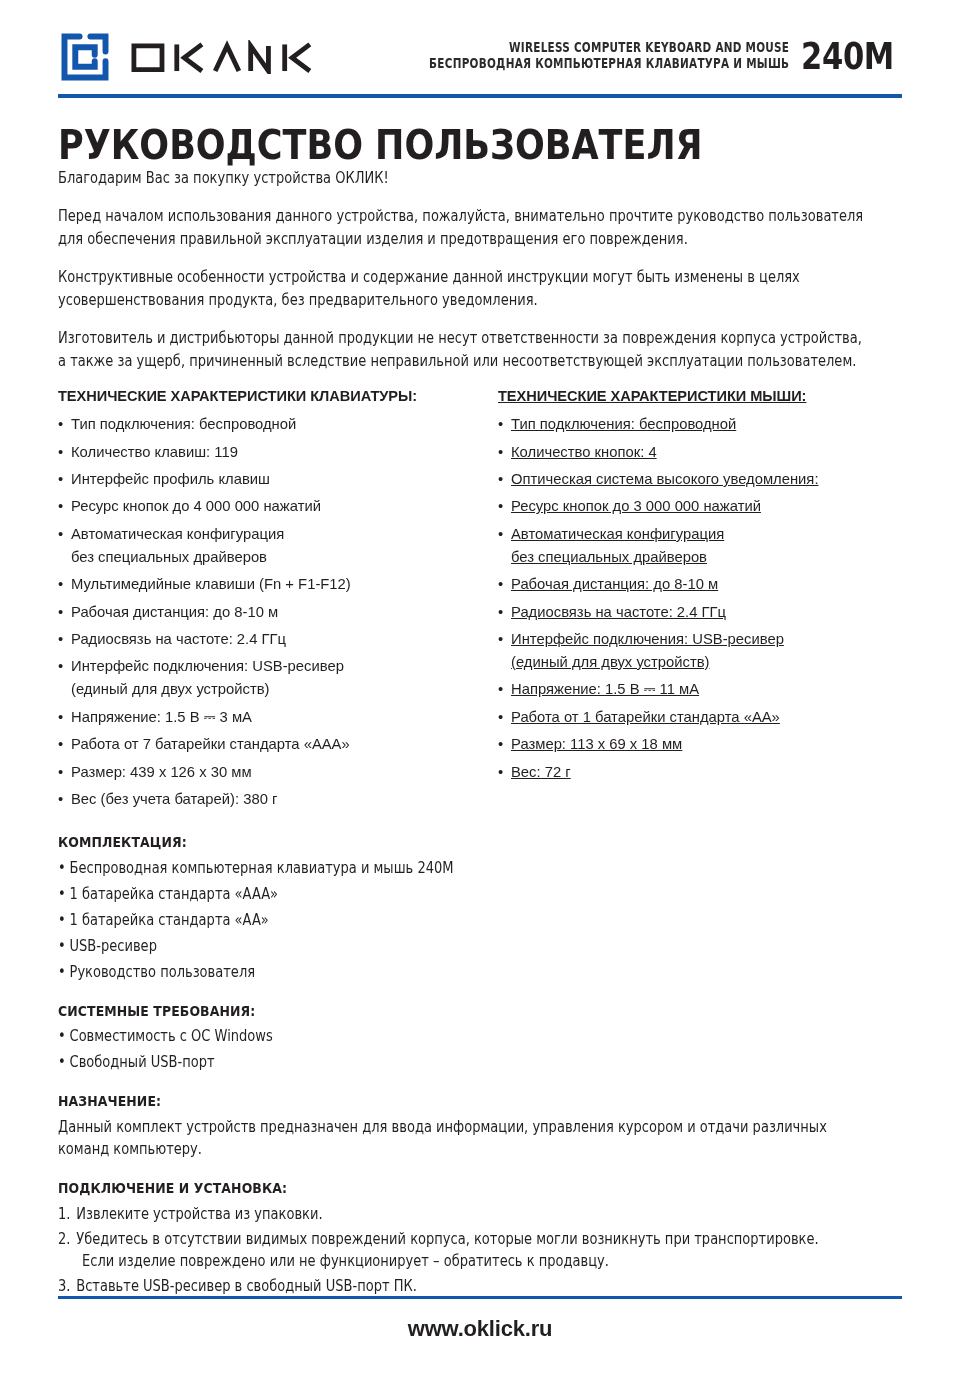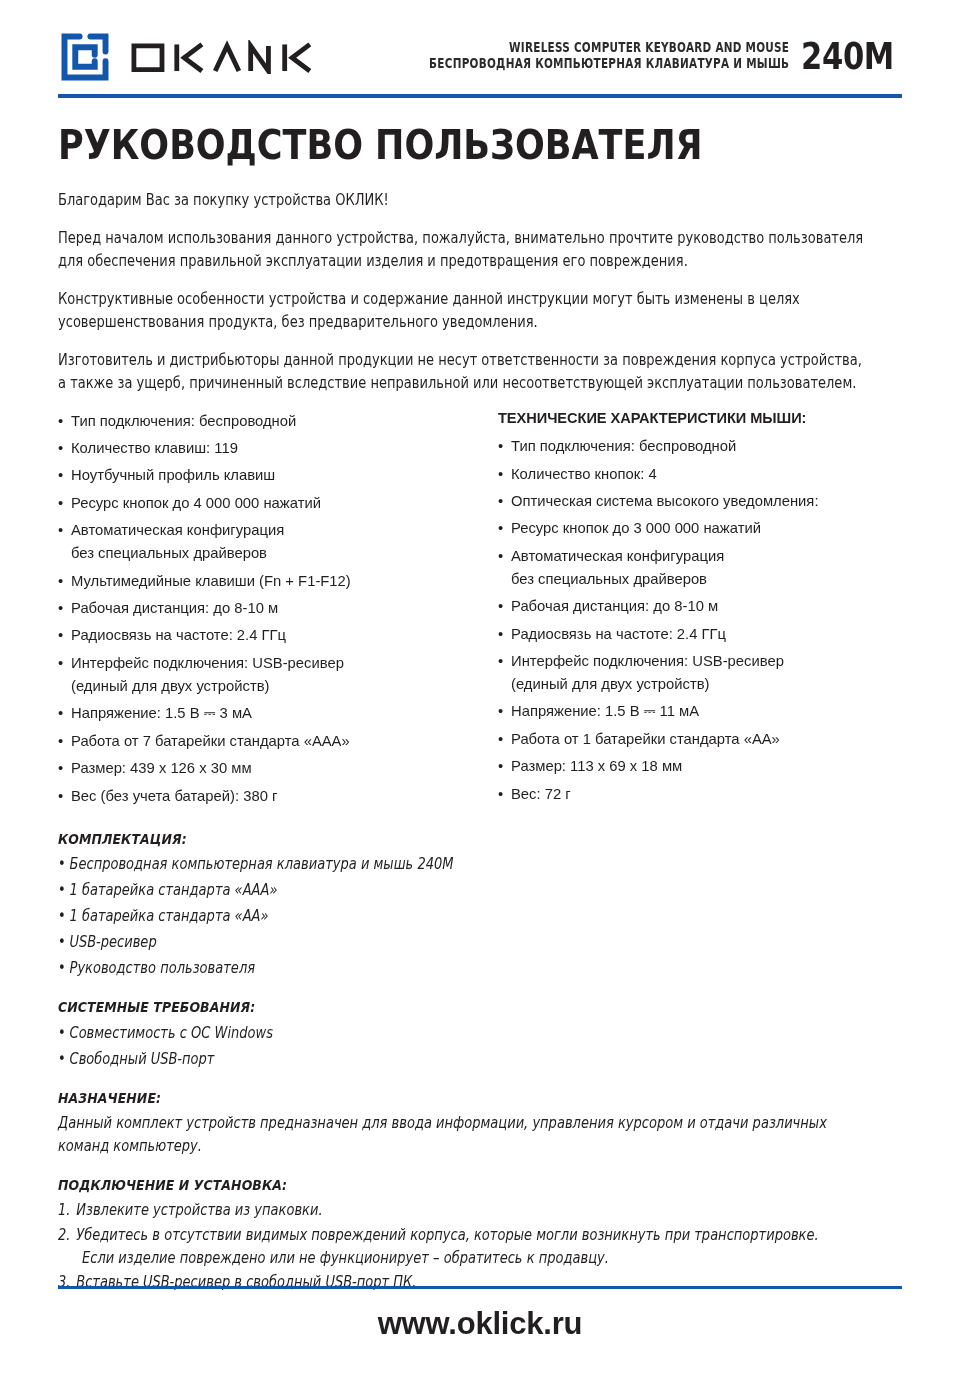--- a/index.html
+++ b/index.html
@@ -95,42 +95,41 @@
     color: #231f20;
     margin: 26px 0 0 0;
     line-height: 1.05;
     transform: scaleX(0.95);
     transform-origin: left center;
     white-space: nowrap;
   }
 
   
   .intro {
-    margin-top: 22px;
   }
   .intro p {
     font-family: "DejaVu Sans Condensed", "Liberation Sans Narrow", "Liberation Sans", sans-serif;
     font-size: 15.1px;
     line-height: 1.52;
     margin: 0 0 15px 0;
     color: #231f20;
     transform: scaleX(0.96);
     transform-origin: left top;
   }
 
   
   .spec-wrap {
     display: flex;
     margin-top: 14px;
   }
   .spec-col {
     width: 50%;
     box-sizing: border-box;
   }
-  .spec-col.right { padding-left: 18px; }
+  .spec-col.right { padding-left: 18px; text-decoration: underline; }
 
   .sec-head {
     font-family: "Liberation Sans", sans-serif;
     font-weight: 700;
     font-size: 14.6px;
     letter-spacing: -0.05px;
     color: #231f20;
     margin: 0 0 8px 0;
     line-height: 1.2;
   }
@@ -154,21 +153,20 @@
     top: 0;
   }
   ul.speclist li .cont {
     display: block;
     padding-left: 0px;
   }
 
   
   .block {
     margin-top: 18px;
-    font-style: italic;
   }
 
   .sec-head-c {
     font-family: "DejaVu Sans Condensed", "Liberation Sans Narrow", "Liberation Sans", sans-serif;
     font-weight: 700;
     font-size: 14.6px;
     letter-spacing: 0.1px;
     color: #231f20;
     margin: 0 0 6px 0;
     line-height: 1.2;
@@ -240,21 +238,21 @@
     bottom: 34px;
   }
   .rule-bot {
     height: 3px;
     background: #1257ac;
   }
   .site {
     text-align: center;
     font-family: "Liberation Sans", sans-serif;
     font-weight: 700;
-    font-size: 31px;
+    font-size: 22px;
     color: #231f20;
     letter-spacing: -0.2px;
     margin-top: 17px;
   }
 </style>
 </head>
 <body>
 
 <div class="page">
 
@@ -304,24 +302,25 @@
   <div class="intro">
     <p>Благодарим Вас за покупку устройства ОКЛИК!</p>
     <p>Перед началом использования данного устройства, пожалуйста, внимательно прочтите руководство пользователя для обеспечения правильной эксплуатации изделия и предотвращения его повреждения.</p>
     <p>Конструктивные особенности устройства и содержание данной инструкции могут быть изменены в целях усовершенствования продукта, без предварительного уведомления.</p>
     <p>Изготовитель и дистрибьюторы данной продукции не несут ответственности за повреждения корпуса устройства, а также за ущерб, причиненный вследствие неправильной или несоответствующей эксплуатации пользователем.</p>
   </div>
 
   <div class="spec-wrap">
 
     <div class="spec-col left">
+      <div class="sec-head">ТЕХНИЧЕСКИЕ ХАРАКТЕРИСТИКИ КЛАВИАТУРЫ:</div>
       <ul class="speclist">
         <li><span class="bullet">•</span><span>Тип подключения: беспроводной</span></li>
         <li><span class="bullet">•</span><span>Количество клавиш: 119</span></li>
-        <li><span class="bullet">•</span><span>Ноутбучный профиль клавиш</span></li>
+        <li><span class="bullet">•</span><span>Интерфейс профиль клавиш</span></li>
         <li><span class="bullet">•</span><span>Ресурс кнопок до 4 000 000 нажатий</span></li>
         <li><span class="bullet">•</span><span>Автоматическая конфигурация</span><span class="cont">без специальных драйверов</span></li>
         <li><span class="bullet">•</span><span>Мультимедийные клавиши (Fn + F1-F12)</span></li>
         <li><span class="bullet">•</span><span>Рабочая дистанция: до 8-10 м</span></li>
         <li><span class="bullet">•</span><span>Радиосвязь на частоте: 2.4 ГГц</span></li>
         <li><span class="bullet">•</span><span>Интерфейс подключения: USB-ресивер</span><span class="cont">(единый для двух устройств)</span></li>
         <li><span class="bullet">•</span><span>Напряжение: 1.5 В ⎓ 3 мА</span></li>
         <li><span class="bullet">•</span><span>Работа от 7 батарейки стандарта «AAA»</span></li>
         <li><span class="bullet">•</span><span>Размер: 439 x 126 x 30 мм</span></li>
         <li><span class="bullet">•</span><span>Вес (без учета батарей): 380 г</span></li>

